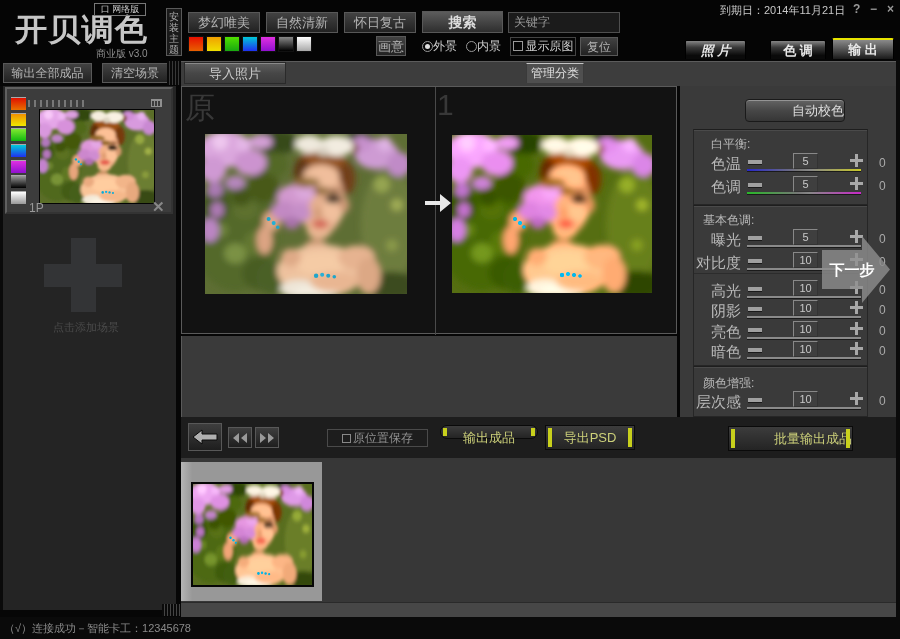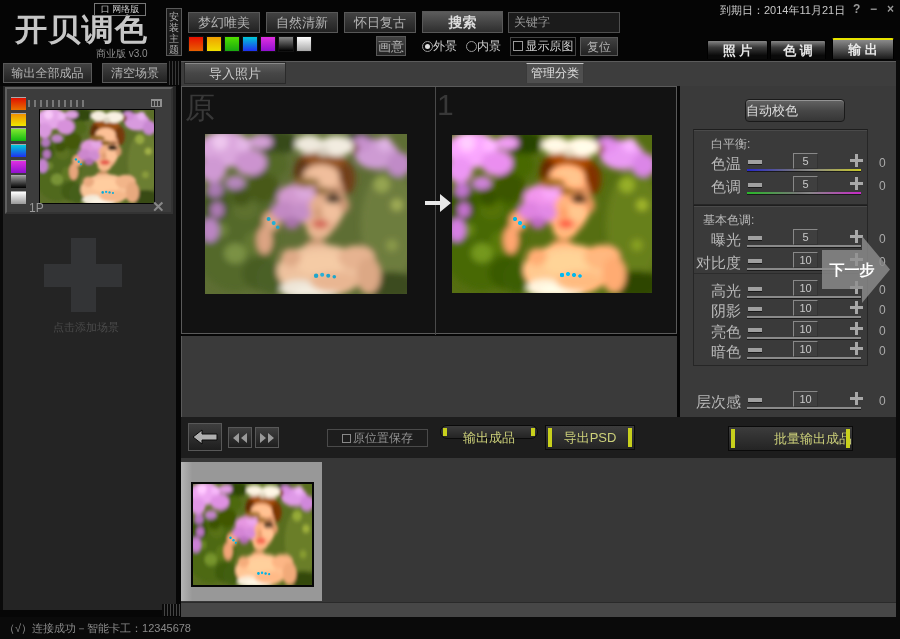--- a/index.html
+++ b/index.html
@@ -1,20 +1,20 @@
 <!DOCTYPE html>
 <html><head>
 <meta charset="utf-8">
 <style>
 * { margin:0; padding:0; box-sizing:border-box; }
 html,body { width:900px; height:639px; background:#000; overflow:hidden; }
 body { font-family:"Liberation Sans", sans-serif; position:relative; }
 #app { position:absolute; left:0; top:0; width:900px; height:639px; background:#060606; }
 .abs { position:absolute; }
-.btn3 { position:absolute; background:linear-gradient(#646464,#474747 50%,#363636); border:1px solid #1a1a1a; box-shadow:inset 0 1px 0 #949494; border-radius:4px; color:#dcdcdc; text-align:left; }
+.btn3 { position:absolute; background:linear-gradient(#646464,#474747 50%,#363636); border:1px solid #1a1a1a; box-shadow:inset 0 1px 0 #949494; border-radius:4px; color:#dcdcdc; text-align:right; }
 .btn2 { position:absolute; background:linear-gradient(#424242,#222); border:1px solid #585858; color:#b4b4b4; text-align:center; }
 .tab { background:linear-gradient(#858585,#3a3a3a 35%,#0a0a0a 80%); border:1px solid #000; border-bottom:none; color:#e8e8e8; font-size:13px; font-weight:bold; text-align:center; line-height:19px; border-radius:2px 2px 0 0; }
 .sect { position:absolute; border:1px solid #262626; border-top:1px solid #1e1e1e; box-shadow:inset 0 1px 0 #4a4a4a; }
 .slabel { position:absolute; color:#b8b8b8; font-size:12px; }
 .srow { position:absolute; left:0; width:216px; height:21px; }
 .sname { position:absolute; right:155px; top:2px; color:#b8b8b8; font-size:15px; white-space:nowrap; }
 .smin { position:absolute; left:68px; top:7px; width:14px; height:4px; background:#a0a0a0; box-shadow:0 1px 0 #1a1a1a; }
 .strack { position:absolute; left:67px; top:16px; width:114px; height:2px; background:#8a8a8a; box-shadow:0 1px 0 #1a1a1a; }
 .sval { position:absolute; left:113px; top:0px; width:25px; height:16px; border:1px solid #888; border-right-color:#333; border-bottom-color:#333; background:#3f3f3f; color:#c8c8c8; font-size:11px; text-align:center; line-height:15px; }
 .splus { position:absolute; left:170px; top:1px; width:13px; height:13px; }
@@ -58,21 +58,21 @@
   <div class="abs" style="left:422px;top:38px;width:40px;height:17px;color:#ccc;font-size:12px;line-height:17px;"><span style="display:inline-block;width:11px;height:11px;border:1px solid #999;border-radius:50%;vertical-align:-2px;position:relative;"><span style="position:absolute;left:2px;top:2px;width:5px;height:5px;border-radius:50%;background:#ddd;"></span></span>外景</div>
   <div class="abs" style="left:466px;top:38px;width:40px;height:17px;color:#ccc;font-size:12px;line-height:17px;"><span style="display:inline-block;width:11px;height:11px;border:1px solid #999;border-radius:50%;vertical-align:-2px;"></span>内景</div>
   <div class="abs" style="left:510px;top:37px;width:66px;height:19px;border:1px solid #444;color:#ccc;font-size:12px;line-height:17px;text-align:center;"><span style="display:inline-block;width:10px;height:10px;border:1px solid #999;vertical-align:-1px;margin-right:3px;"></span>显示原图</div>
   <div class="btn2" style="left:580px;top:37px;width:38px;height:19px;font-size:12px;line-height:18px;">复位</div>
 
   <div class="abs" style="left:720px;top:3px;width:140px;height:12px;color:#c8c8c8;font-size:11px;">到期日：2014年11月21日</div>
   <div class="abs" style="left:853px;top:2px;width:12px;height:12px;color:#999;font-size:12px;font-weight:bold;">?</div>
   <div class="abs" style="left:870px;top:2px;width:12px;height:12px;color:#999;font-size:12px;font-weight:bold;">−</div>
   <div class="abs" style="left:887px;top:2px;width:12px;height:12px;color:#999;font-size:12px;font-weight:bold;">×</div>
 
-  <div class="abs tab" style="left:707px;top:40px;width:61px;height:19px;">照 片</div>
+  <div class="abs tab" style="left:685px;top:40px;width:61px;height:19px;font-style:italic;">照 片</div>
   <div class="abs tab" style="left:770px;top:40px;width:56px;height:19px;">色 调</div>
   <div class="abs tab" style="left:832px;top:38px;width:62px;height:21px;border-top:2px solid #e8e400;background:linear-gradient(#8a8a8a,#1a1a1a);">输 出</div>
 </div>
 
 <div class="abs" style="left:0;top:60px;width:900px;height:26px;background:#060606;">
   <div class="btn2" style="left:3px;top:3px;width:89px;height:20px;font-size:12px;line-height:19px;">输出全部成品</div>
   <div class="btn2" style="left:102px;top:3px;width:66px;height:20px;font-size:12px;line-height:19px;">清空场景</div>
   <div class="abs" style="left:181px;top:1px;width:719px;height:25px;background:#3d3d3d;border-top:1px solid #5c5c5c;"></div>
   <div class="abs" style="left:184px;top:2px;width:102px;height:22px;background:linear-gradient(#606060,#474747 50%,#3c3c3c);border:1px solid #2a2a2a;box-shadow:inset 0 1px 0 #8a8a8a;color:#ccc;font-size:13px;line-height:21px;text-align:center;">导入照片</div>
   <div class="abs" style="left:526px;top:3px;width:58px;height:20px;background:#4f4f4f;border-top:1px solid #c4c4c4;border-left:1px solid #3a3a3a;border-right:1px solid #3a3a3a;color:#e0e0e0;font-size:12px;line-height:18px;text-align:center;">管理分类</div>
@@ -203,20 +203,23 @@
       </div>
   <div class="srow" style="top:255px;">
         <span class="sname">暗色</span>
         <span class="smin"></span>
         <span class="strack"></span>
         <span class="sval">10</span>
         <span class="splus"></span>
         <span class="szero">0</span>
       </div>
 
+  <div class="sect" style="left:13px;top:280px;width:175px;height:51px;">
+    <div class="slabel" style="left:9px;top:8px;">颜色增强:</div>
+  </div>
   <div class="srow" style="top:305px;">
         <span class="sname">层次感</span>
         <span class="smin"></span>
         <span class="strack"></span>
         <span class="sval">10</span>
         <span class="splus"></span>
         <span class="szero">0</span>
       </div>
 
   <svg class="abs" style="left:142px;top:150px;" width="68" height="67" viewBox="0 0 68 67">

